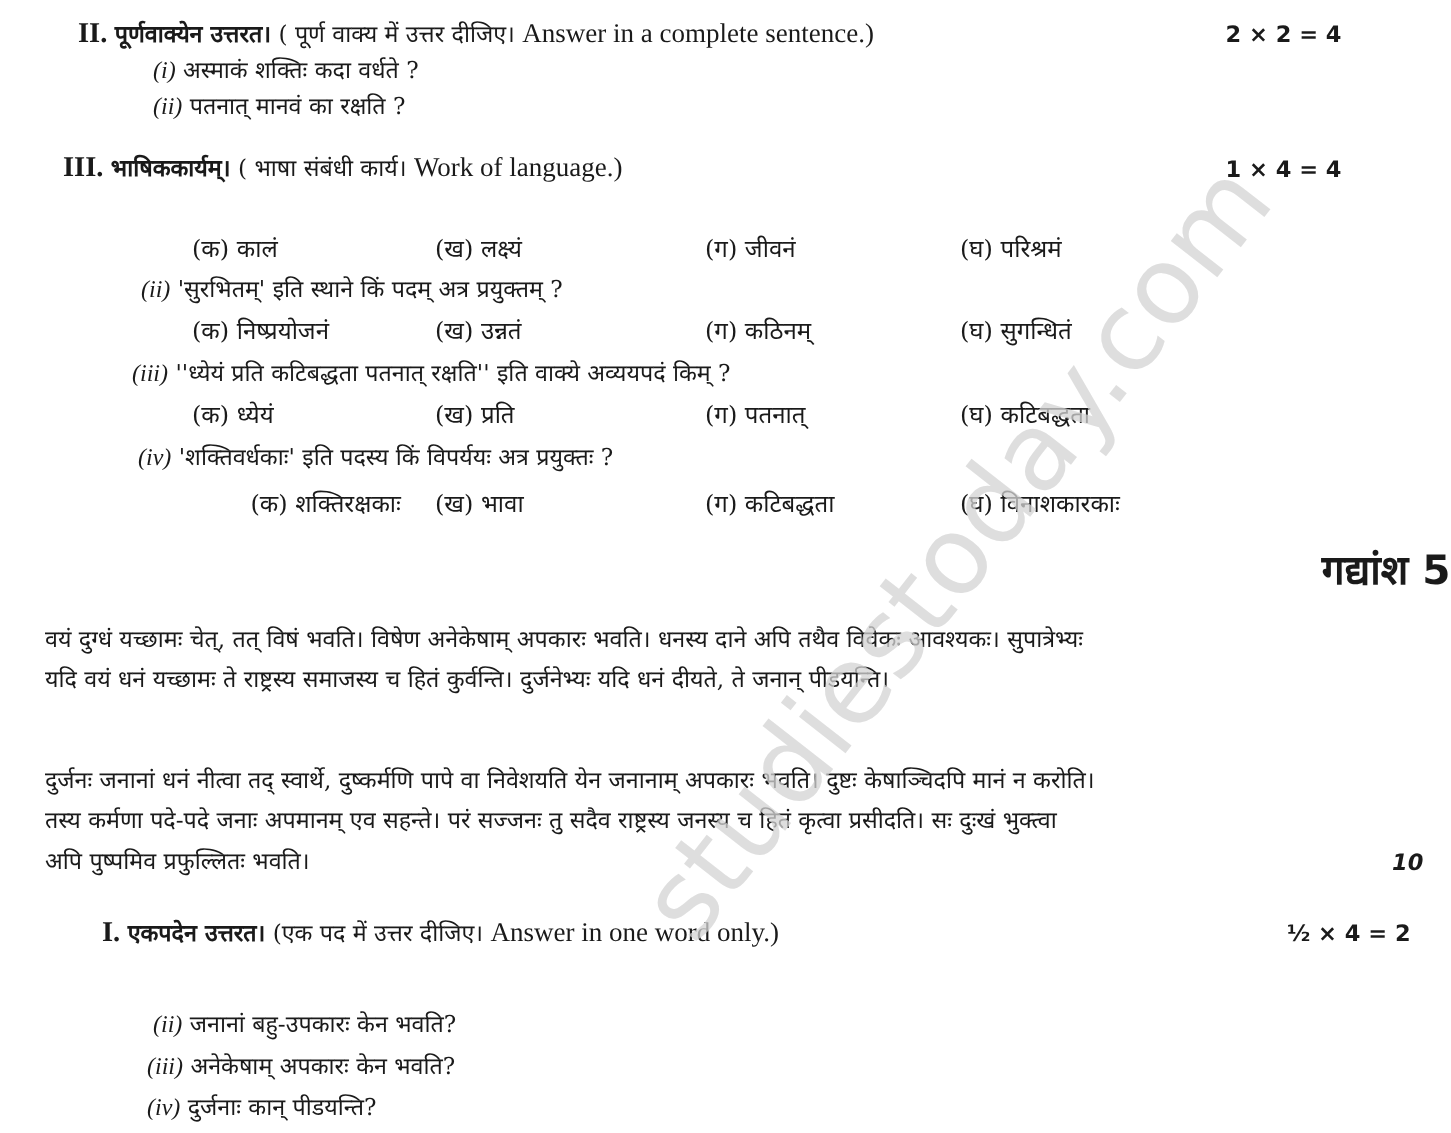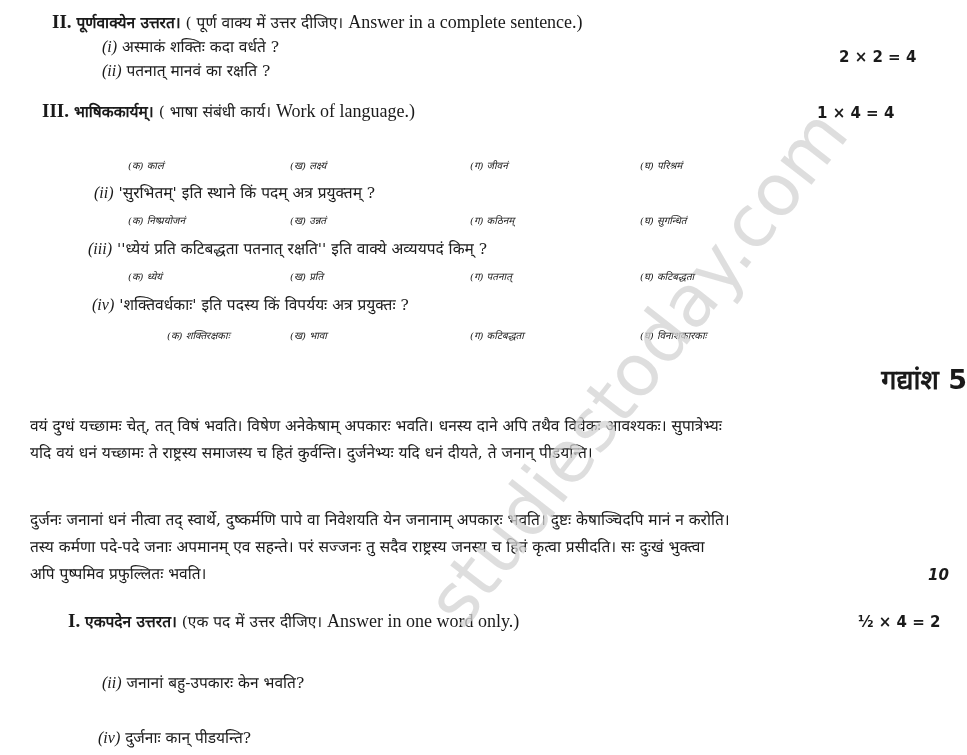--- a/index.html
+++ b/index.html
@@ -9,21 +9,21 @@
     font-family: "DejaVu Serif", "Liberation Serif", serif;
     position: relative;
   }
   .page { position: absolute; left: 0; top: 0; width: 967px; height: 755px; }
   .line { position: absolute; white-space: nowrap; font-size: 15.5px; line-height: 22px; }
   .roman { font-family: "Liberation Serif", serif; font-weight: bold; font-size: 19px; }
   .hd { font-weight: bold; }
   .eng { font-family: "Liberation Serif", serif; font-size: 18px; }
   .marks { position: absolute; font-family: "DejaVu Sans", sans-serif; font-weight: bold; font-size: 15px; white-space: nowrap; }
   .num { font-style: italic; font-family: "Liberation Serif", serif; font-size: 16px; }
-  .opt { position: absolute; white-space: nowrap; font-size: 10px; line-height: 22px; font-style: italic; }
+  .opt { position: absolute; white-space: nowrap; font-size: 16px; line-height: 22px; }
   .title { position: absolute; left: 0; width: 967px; text-align: right; top: 360px;
            font-family: "DejaVu Sans", sans-serif; font-weight: bold; font-size: 27px; }
   .para { position: absolute; left: 30px; width: 920px; font-size: 15.5px; line-height: 27px; text-align: justify; }
   .para span { display: block; white-space: nowrap; }
   .watermark {
     position: absolute; left: 410px; top: 590px;
     font-family: "DejaVu Sans", sans-serif; font-size: 72px; color: #d4d4d4;
     transform: rotate(-52deg); transform-origin: left top; opacity: 0.75; white-space: nowrap;
     pointer-events: none;
   }
@@ -32,21 +32,21 @@
 <body>
 
 <div class="page">
 
   <div class="line" style="left:52px; top:11px;">
     <span class="roman">II.</span>
     <span class="hd">पूर्णवाक्येन उत्तरत।</span>
     <span>( पूर्ण वाक्य में उत्तर दीजिए।</span>
     <span class="eng">Answer in a complete sentence.)</span>
   </div>
-  <div class="marks" style="left:839px; top:14px;margin-top:34px;">2 × 2 = 4</div>
+  <div class="marks" style="left:817px; top:14px;">2 × 2 = 4</div>
 
   <div class="line" style="left:102px; top:36px;">
     <span class="num">(i)</span>
     <span>अस्माकं शक्तिः कदा वर्धते ?</span>
   </div>
   <div class="line" style="left:102px; top:60px;">
     <span class="num">(ii)</span>
     <span>पतनात् मानवं का रक्षति ?</span>
   </div>
 
@@ -108,19 +108,23 @@
     <span class="hd">एकपदेन उत्तरत।</span>
     <span>(एक पद में उत्तर दीजिए।</span>
     <span class="eng">Answer in one word only.)</span>
   </div>
   <div class="marks" style="left:858px; top:613px;">½ × 4 = 2</div>
 
   <div class="line" style="left:102px; top:672px;">
     <span class="num">(ii)</span>
     <span>जनानां बहु-उपकारः केन भवति?</span>
   </div>
+  <div class="line" style="left:98px; top:700px;">
+    <span class="num">(iii)</span>
+    <span>अनेकेषाम् अपकारः केन भवति?</span>
+  </div>
   <div class="line" style="left:98px; top:727px;">
     <span class="num">(iv)</span>
     <span>दुर्जनाः कान् पीडयन्ति?</span>
   </div>
 
   <div class="watermark">studiestoday.com</div>
 </div>
 
 </body></html>

